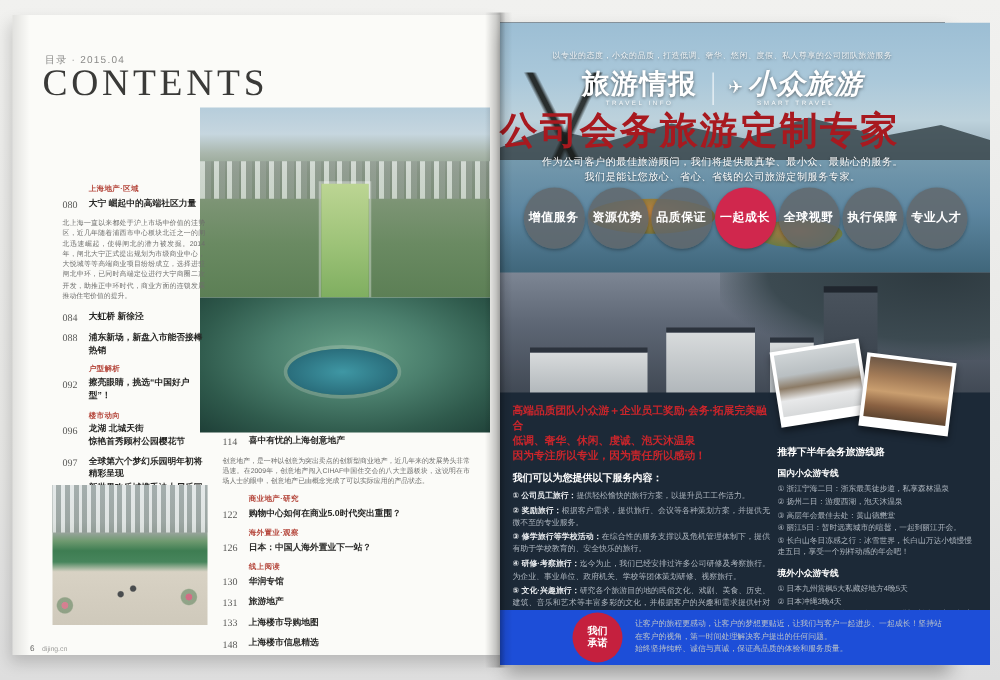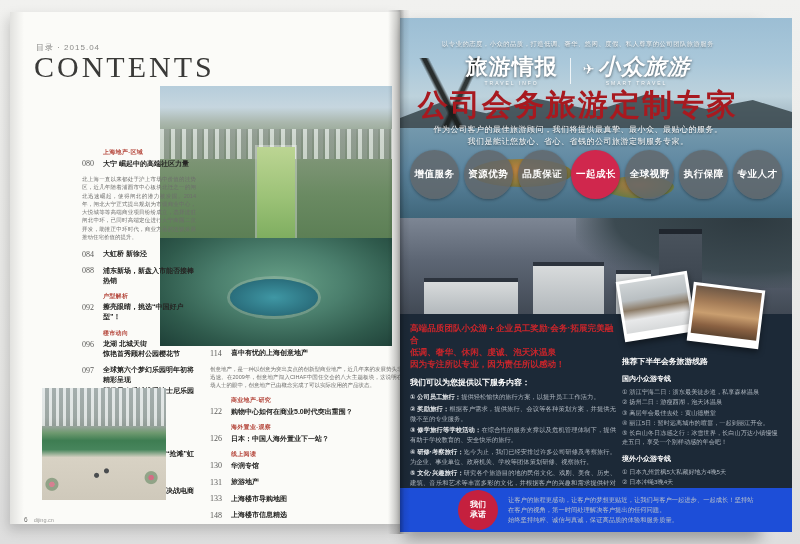--- a/index.html
+++ b/index.html
@@ -31,21 +31,21 @@
      background:repeating-linear-gradient(90deg,rgba(236,240,238,.85) 0 4px,rgba(146,155,148,.8) 4px 9px,rgba(120,130,122,.55) 9px 11px);}
   .axis-lawn{position:absolute;left:42%;top:40%;width:16%;height:60%;
      background:linear-gradient(180deg,#bcd593 0%,#9cc277 55%,#7fae60 100%);
      box-shadow:0 0 0 2px rgba(255,255,255,.35);}
   .photo-main-bottom{position:relative;width:100%;height:108px;overflow:hidden;
      background:radial-gradient(ellipse at 52% 42%,#67a087 0%,#4b7f6d 38%,#2f5a4c 72%,#1e3f37 100%);}
   .pond{position:absolute;left:30%;top:38%;width:38%;height:34%;border-radius:50%;
      background:radial-gradient(ellipse at 50% 50%,#3f97a4 0%,#2a6e7c 70%,#1f5560 100%);
      box-shadow:0 0 0 3px rgba(220,225,210,.25);}
 
-  .toc-col{line-height:1.25;margin-left:32px;}
+  .toc-col{line-height:1.25;}
   .toc-left{left:40px;top:130px;width:114px;}
   .toc-right{left:168px;top:336px;width:198px;}
   .toc-cat{color:#b5473c;font-size:6px;font-weight:bold;margin:7px 0 2px 21px;letter-spacing:.3px;}
   .toc-row{display:flex;margin:0 0 6px 0;}
   .toc-num{width:21px;flex:none;font-family:"Liberation Serif","DejaVu Serif",serif;
            font-size:8px;color:#5a5a58;padding-top:.5px;}
   .toc-title{flex:1;font-size:7px;font-weight:bold;color:#262624;line-height:1.45;}
   .toc-desc{font-size:5.5px;color:#6e6e6c;line-height:1.5;text-align:justify;margin:3px 0 8px 0;}
 
   .photo-garden{left:32px;top:376px;width:124px;height:112px;
@@ -93,27 +93,27 @@
 
   .tagline{left:0;top:22px;width:100%;text-align:center;color:#f2f6f8;font-size:6.3px;
            letter-spacing:.5px;text-shadow:0 1px 2px rgba(0,0,0,.5);z-index:6;}
   .brand-row{left:0;top:38px;width:100%;display:flex;justify-content:center;align-items:flex-start;
              gap:12px;z-index:6;color:#fff;text-shadow:0 1px 3px rgba(0,0,0,.55);}
   .brand-name{font-size:22px;font-weight:bold;letter-spacing:1px;line-height:1;}
   .brand-2 .brand-name{font-style:italic;}
   .brand-sub{font-size:5px;letter-spacing:2px;opacity:.9;margin-top:2px;text-align:center;}
   .brand-divider{width:1px;height:26px;background:rgba(255,255,255,.8);margin-top:2px;}
   .plane-icon{font-size:14px;margin-right:3px;}
-  .headline{left:0;top:72px;width:100%;text-align:center;color:#a8191f;font-weight:900;
+  .headline{left:0;top:72px;width:100%;color:#a8191f;font-weight:900;
             font-size:30px;letter-spacing:2px;z-index:6;line-height:1;}
   .hero-sub{left:0;width:100%;text-align:center;color:#fff;font-size:8px;z-index:6;
             text-shadow:0 1px 2px rgba(0,0,0,.6);letter-spacing:.5px;}
   .sub1{top:106px;} .sub2{top:118px;}
 
-  .circle-row{left:10px;top:132px;width:372px;display:flex;justify-content:space-between;gap:2px;z-index:7;}
+  .circle-row{left:10px;top:132px;width:372px;display:flex;justify-content:center;gap:2px;z-index:7;}
   .circle{width:49px;height:49px;border-radius:50%;display:flex;align-items:center;justify-content:center;
           background:rgba(98,102,106,.82);color:#fff;font-size:9.5px;font-weight:bold;
           letter-spacing:.5px;box-shadow:0 1px 3px rgba(0,0,0,.35);}
   .circle.active{background:#d0274d;}
 
   .panel{left:0;top:296px;width:392px;height:218px;background:#1c2937;z-index:5;}
   .panel-left{position:absolute;left:10px;top:8px;width:206px;height:168px;overflow:hidden;}
   .slogan{color:#c9252b;font-weight:bold;font-size:8.6px;line-height:1.4;}
   .svc-head{color:#ffffff;font-weight:bold;font-size:8px;margin:7px 0 4px 0;}
   .svc-item{color:#aeb6bf;font-size:6.3px;line-height:1.55;margin-bottom:2px;text-align:justify;}

